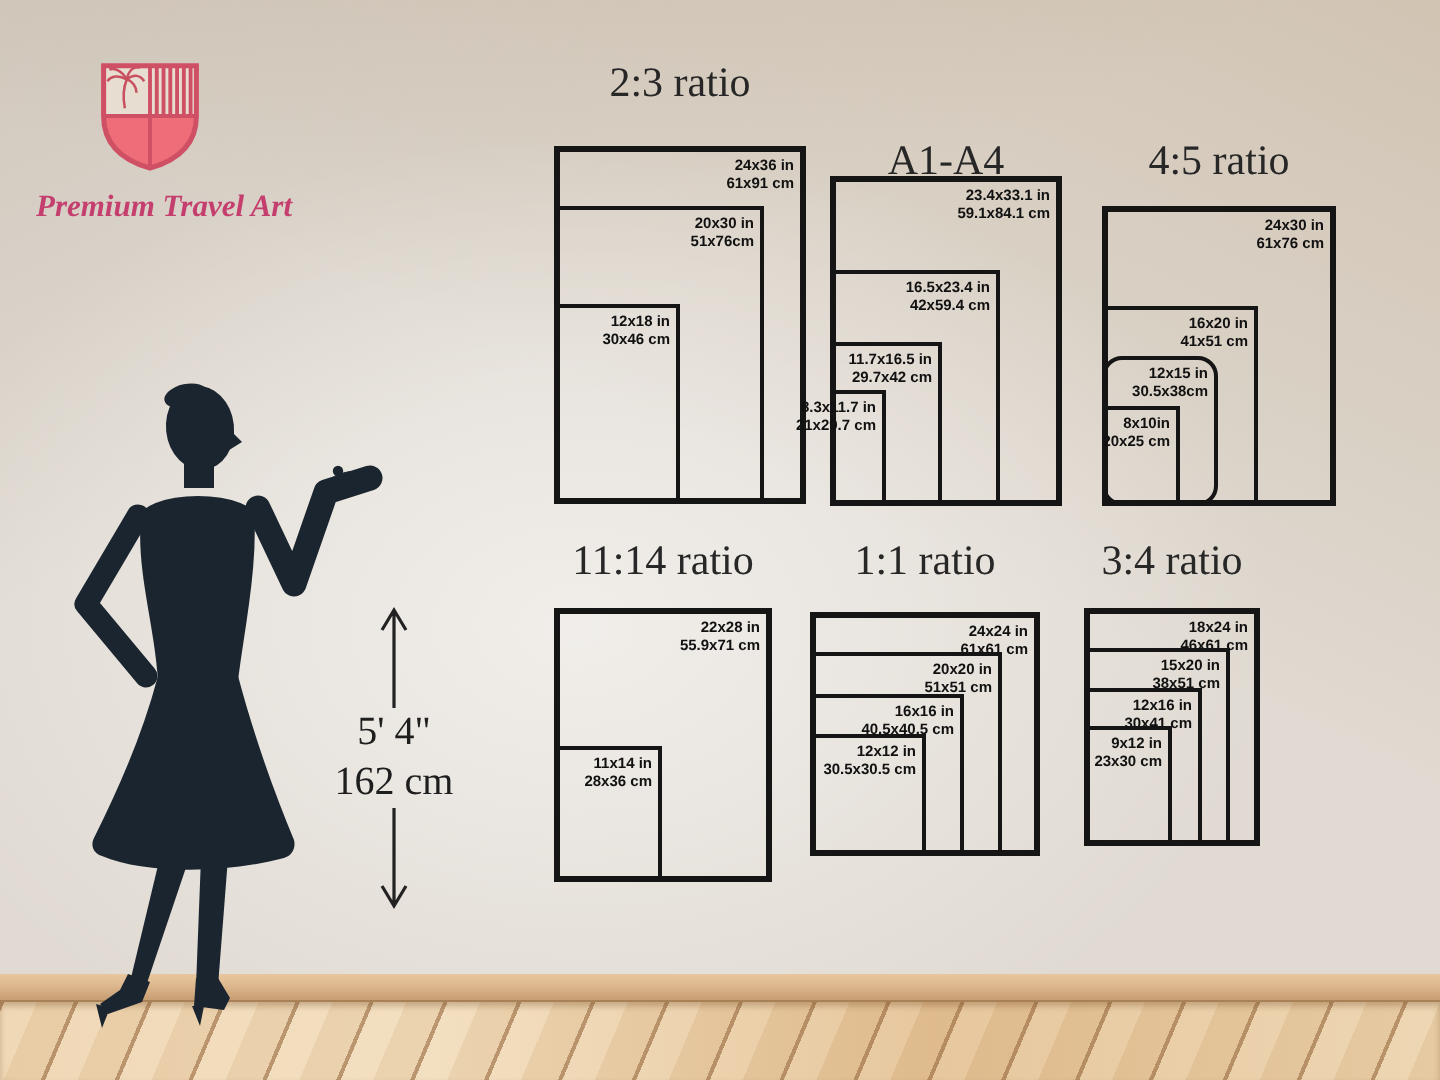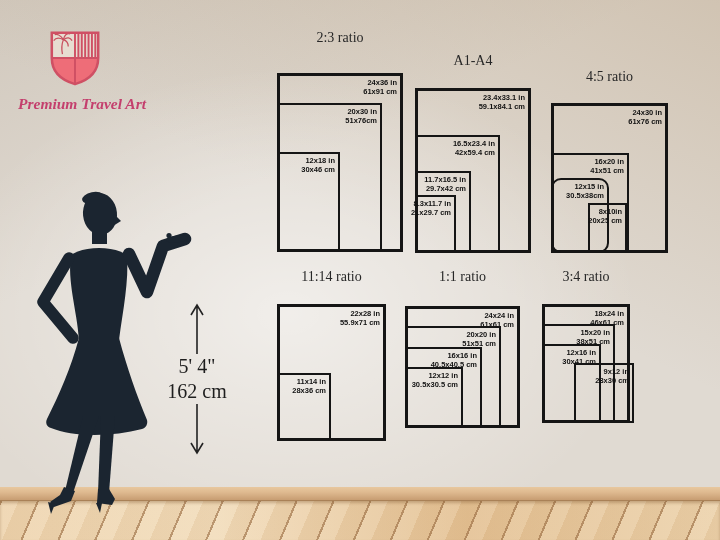--- a/index.html
+++ b/index.html
@@ -41,21 +41,21 @@
   .measure{
     position:absolute;left:161px;top:302px;width:72px;height:166px;
     display:flex;flex-direction:column;align-items:center;
     font-family:"Liberation Serif",serif;color:#1e1e1e;
   }
   .measure .h-text{font-size:20px;line-height:1.25;white-space:nowrap;}
   .measure svg{display:block;}
   
   .g-title{
     position:absolute;transform:translateX(-50%);
-    font-family:"Liberation Serif",serif;font-size:14px;font-weight:500;
+    font-family:"Liberation Serif",serif;font-size:21px;font-weight:500;
     color:#272727;white-space:nowrap;line-height:1;
   }
   .frame-stack{position:absolute;}
   .size-rect{
     position:absolute;left:0;bottom:0;box-sizing:border-box;
     border:2px solid #151515;
   }
   .size-rect.outer{border-width:3px;}
   .size-label{
     position:absolute;top:2px;right:3px;text-align:right;
@@ -155,41 +155,41 @@
             <div>51x76cm</div>
           </div>
         </div>
         <div class="size-rect" style="width: 63px; height: 100px; z-index: 4;">
           <div class="size-label">
             <div>12x18 in</div>
             <div>30x46 cm</div>
           </div>
         </div>
       </div>
-      <div class="g-title" style="left: 473px; top: 54px;">A1-A4</div>
+      <div class="g-title" style="left: 473px; top: 70px;">A1-A4</div>
       <div class="frame-stack" style="left: 415px; top: 88px; width: 116px; height: 165px;">
         <div class="size-rect outer" style="width: 116px; height: 165px; z-index: 1;">
           <div class="size-label">
             <div>23.4x33.1 in</div>
             <div>59.1x84.1 cm</div>
           </div>
         </div>
         <div class="size-rect" style="width: 85px; height: 118px; z-index: 2;">
           <div class="size-label">
             <div>16.5x23.4 in</div>
             <div>42x59.4 cm</div>
           </div>
         </div>
         <div class="size-rect" style="width: 56px; height: 82px; z-index: 3;">
           <div class="size-label">
             <div>11.7x16.5 in</div>
             <div>29.7x42 cm</div>
           </div>
         </div>
-        <div class="size-rect" style="width: 41px; height: 58px; z-index: 4;">
+        <div class="size-rect" style="width: 28px; height: 58px; z-index: 4;">
           <div class="size-label">
             <div>8.3x11.7 in</div>
             <div>21x29.7 cm</div>
           </div>
         </div>
       </div>
       <div class="g-title" style="left: 609.5px; top: 70px;">4:5 ratio</div>
       <div class="frame-stack" style="left: 551px; top: 103px; width: 117px; height: 150px;">
         <div class="size-rect outer" style="width: 117px; height: 150px; z-index: 1; padding-left: 44px;">
           <div class="size-label">
@@ -202,21 +202,21 @@
             <div>16x20 in</div>
             <div>41x51 cm</div>
           </div>
         </div>
         <div class="size-rect" style="width: 58px; height: 75px; z-index: 4; border-radius: 10px;">
           <div class="size-label">
             <div>12x15 in</div>
             <div>30.5x38cm</div>
           </div>
         </div>
-        <div class="size-rect" style="width: 39px; height: 50px; z-index: 5; margin-left: 37px;">
+        <div class="size-rect" style="width: 39px; height: 50px; z-index: 5;">
           <div class="size-label">
             <div>8x10in</div>
             <div>20x25 cm</div>
           </div>
         </div>
       </div>
       <div class="g-title" style="left: 331.5px; top: 270px;">11:14 ratio</div>
       <div class="frame-stack" style="left: 277px; top: 304px; width: 109px; height: 137px;">
         <div class="size-rect outer" style="width: 109px; height: 137px; z-index: 1;">
           <div class="size-label">
@@ -271,21 +271,21 @@
             <div>15x20 in</div>
             <div>38x51 cm</div>
           </div>
         </div>
         <div class="size-rect" style="width: 59px; height: 79px; z-index: 3;">
           <div class="size-label">
             <div>12x16 in</div>
             <div>30x41 cm</div>
           </div>
         </div>
-        <div class="size-rect" style="width: 60px; height: 60px; z-index: 4; margin-left: 32px;">
+        <div class="size-rect" style="width: 44px; height: 60px; z-index: 4;">
           <div class="size-label">
             <div>9x12 in</div>
             <div>23x30 cm</div>
           </div>
         </div>
       </div>
     </div>
 
 </div>
 

